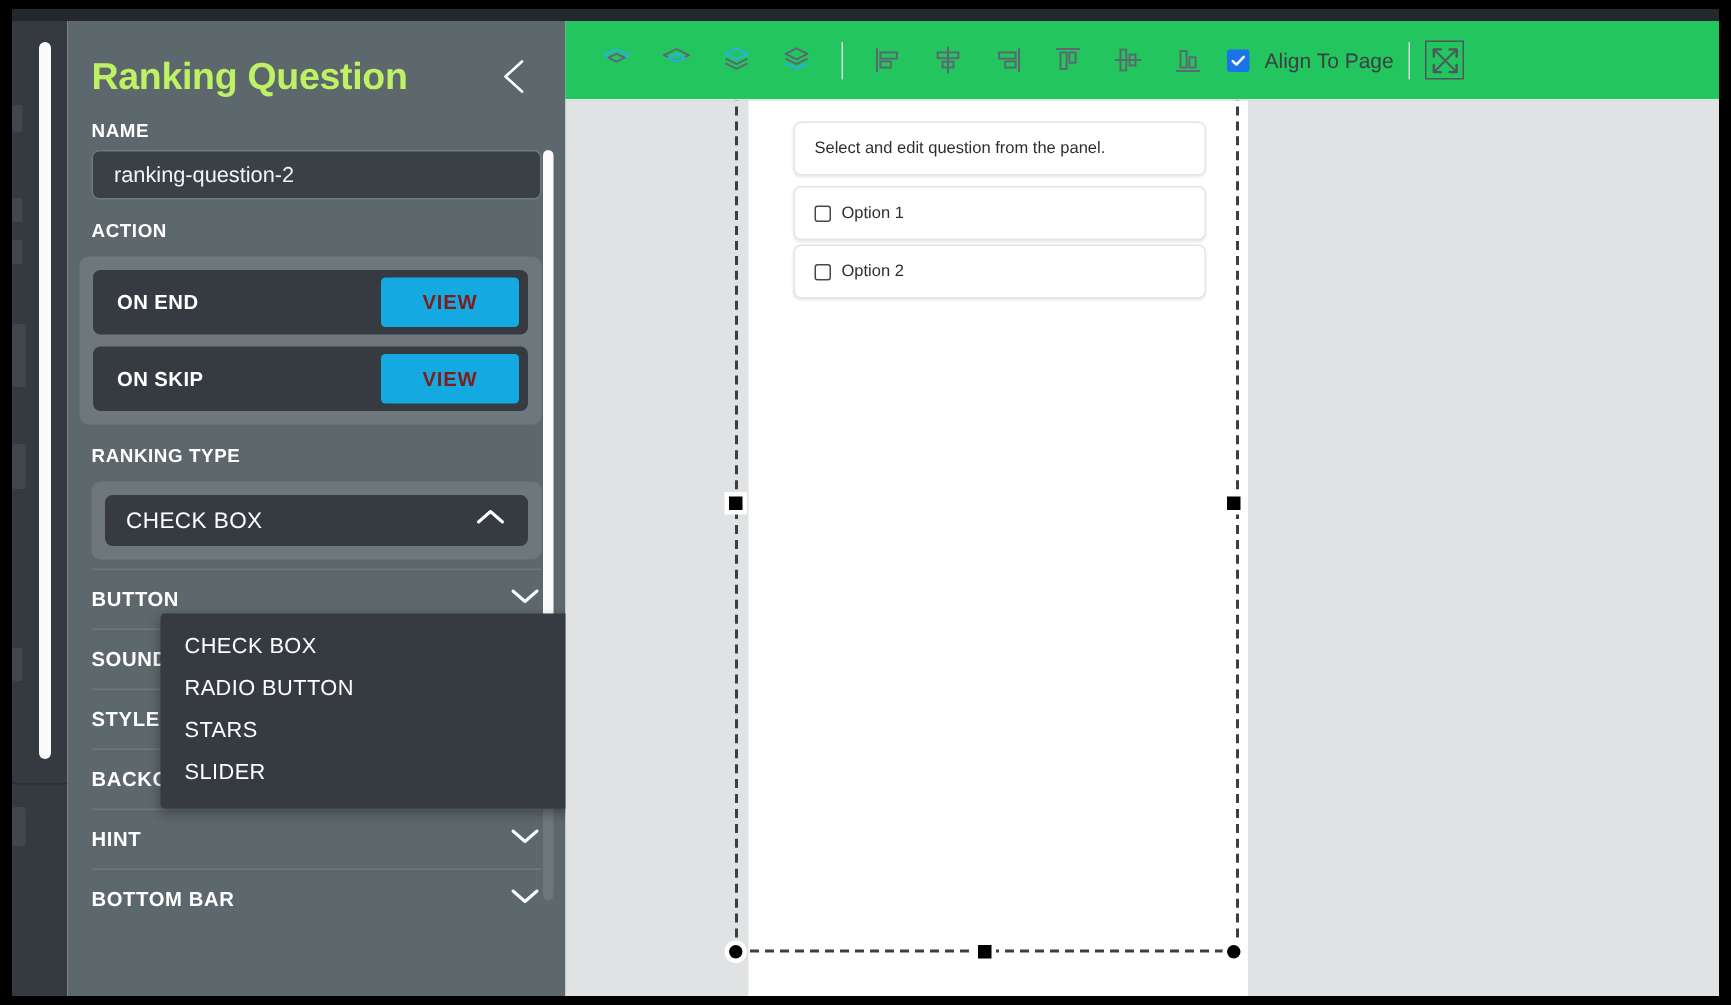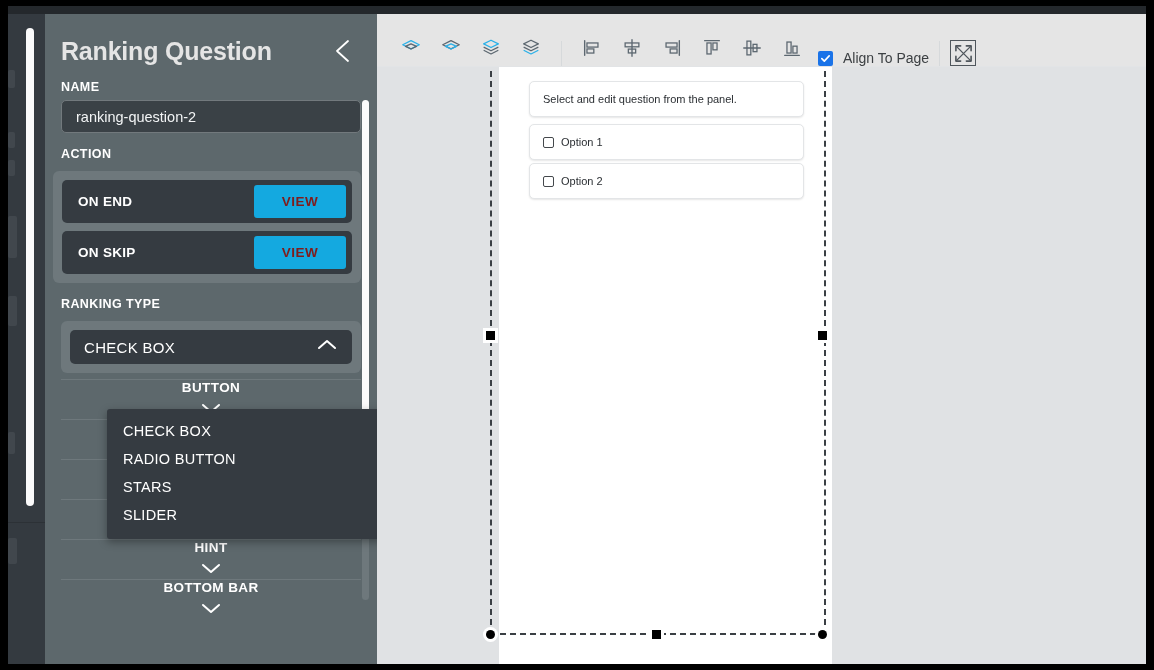--- a/index.html
+++ b/index.html
@@ -64,21 +64,21 @@
     left: 37px; top: 8px;
     width: 332px; bottom: 0;
     background: #5d686c;
     overflow: hidden;
   }
   #sb-header {
     display: flex; align-items: center; justify-content: space-between;
     padding: 22px 22px 0 16px;
   }
   #sb-title {
-    color: #e5e5e5; font-size: 25px; font-weight: bold;
+    color: #bef264; font-size: 25px; font-weight: bold;
     letter-spacing: -0.2px;
   }
   #sb-collapse {
     width: 26px; height: 30px; cursor: pointer;
     display: flex; align-items: center; justify-content: center;
   }
 
   .sb-label {
     color: #fff; font-size: 12.5px; font-weight: bold;
     letter-spacing: 0.4px;
@@ -140,21 +140,20 @@
   }
   #rt-select .val { color: #fff; font-size: 15px; letter-spacing: .3px; }
 
   
   #accordion { margin: 6px 16px 0 16px; position: relative; }
   .acc-item {
     height: 40px;
     display: flex; align-items: center; justify-content: space-between;
     border-top: 1px solid #6e787c;
     cursor: pointer;
-    flex-direction: column;
   }
   .acc-item .atitle {
     color: #fff; font-size: 13.5px; font-weight: bold; letter-spacing: .4px;
   }
 
   
   #rt-dropdown {
     position: absolute;
     left: 62px; top: 395px;
     width: 276px;
@@ -181,23 +180,23 @@
     width: 7px; height: 409px;
     background: #fbfbfb; border-radius: 4px;
     cursor: pointer;
   }
 
   
   #toolbar {
     position: absolute;
     left: 369px; top: 8px; right: 0;
     height: 53px;
-    background: #e5e5e5;
+    background: #22c55e;
     border-bottom: 1px solid #e2e4e6;
-    display: flex; align-items: flex-end;
+    display: flex; align-items: center;
     padding-left: 14px;
     gap: 0px;
   }
   .tb-btn {
     width: 40px; height: 36px;
     display: flex; align-items: center; justify-content: center;
     cursor: pointer;
   }
   .tb-sep {
     width: 1px; height: 25px; background: #d6d9db; margin: 0 10px;

